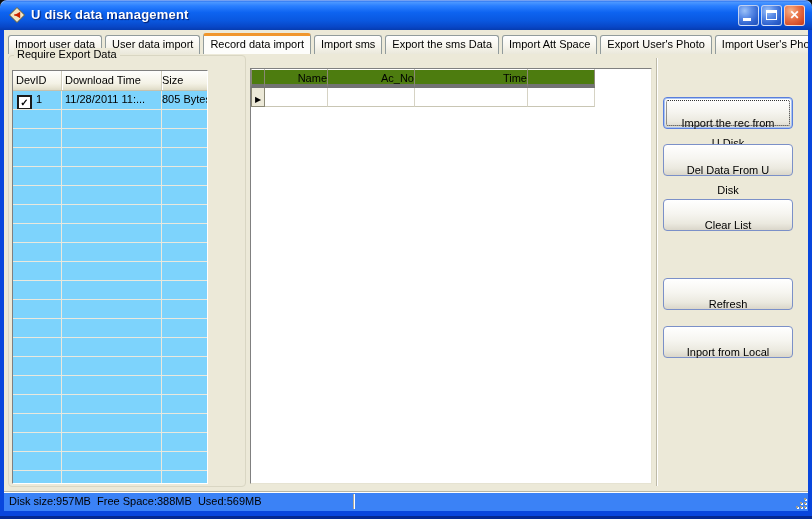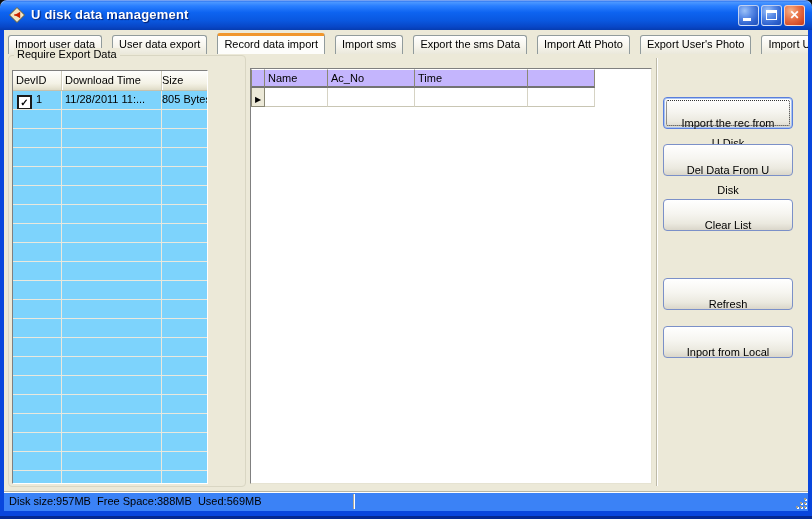--- a/index.html
+++ b/index.html
@@ -20,21 +20,21 @@
   .win-btn.min::after{content:"";position:absolute;left:4px;bottom:4px;width:8px;height:3px;background:#fff;}
   .win-btn.max::after{content:"";position:absolute;left:4px;top:4px;width:11px;height:10px;border:1px solid #fff;border-top-width:3px;box-sizing:border-box;}
   .win-btn.close span{position:absolute;inset:0;color:#fff;font-size:12px;font-weight:bold;line-height:19px;text-align:center;}
 
   
   .frame{position:absolute;top:30px;left:0;right:0;bottom:0;background:#0846DD;
     padding:0 4px 8px 4px;box-sizing:border-box;box-shadow:inset 0 -3px 0 rgba(0,12,70,.5);}
   .client{position:relative;width:100%;height:100%;background:#ECE9D8;overflow:hidden;}
 
   
-  .tabbar{position:absolute;left:4px;top:3px;right:2px;height:21px;display:flex;gap:10px;align-items:flex-end;}
+  .tabbar{position:absolute;left:4px;top:3px;right:2px;height:21px;display:flex;gap:3px;align-items:flex-end;}
   .tab{height:19px;line-height:17px;padding:0 6px;font-size:11px;color:#000;white-space:nowrap;box-sizing:border-box;
     background:linear-gradient(180deg,#FFFFFF 0%,#F7F5ED 55%,#EAE8DB 100%);
     border:1px solid #919B9C;border-bottom:none;border-radius:3px 3px 0 0;cursor:default;}
   .tab.active{height:21px;border-top:3px solid #F0962C;line-height:16px;background:#FDFDFB;}
 
   
   .groupbox{position:absolute;left:4px;top:25px;width:238px;height:432px;border:1px solid #D9D6C3;border-radius:4px;box-sizing:border-box;}
   .groupbox-label{position:absolute;top:-8px;left:5px;background:#ECE9D8;padding:0 3px;font-size:11px;color:#000;white-space:nowrap;}
   .listview{position:absolute;left:8px;top:40px;width:196px;height:414px;background:#7dd3fc;box-sizing:border-box;
     border:1px solid;border-color:#808080 #FFFFFF #FFFFFF #808080;overflow:hidden;}
@@ -49,22 +49,22 @@
   .c1{width:100px;padding-left:3px;}
   .c2{flex:1;padding-left:0;}
   .checkbox{display:inline-block;width:11px;height:11px;border:2px solid #1a1a1a;background:#fff;box-sizing:content-box;
     margin:1px 4px 0 1px;vertical-align:-3px;text-align:center;}
   .checkbox span{display:block;font-size:10px;font-weight:bold;line-height:11px;color:#000;}
 
   
   .gridarea{position:absolute;left:246px;top:38px;width:402px;height:416px;background:#fff;box-sizing:border-box;
     border:1px solid;border-color:#808080 #E6E3D2 #E6E3D2 #808080;overflow:hidden;}
   .dg-header{display:flex;height:19px;}
-  .dg-hcell{background:#c4b5fd;box-sizing:border-box;font-size:11px;line-height:17px;padding-left:3px;color:#000;
-    border-top:1px solid #FFFFFF;border-right:1px solid #8A8875;border-bottom:2px solid #737373;}
+  .dg-hcell{background:#4d7c0f;box-sizing:border-box;font-size:11px;line-height:17px;padding-left:3px;color:#000;
+    border-top:1px solid #FFFFFF;border-right:1px solid #8A8875;border-bottom:4px solid #737373;text-align:right;}
   .dg-hcell.sel{width:14px;border-left:1px solid #8A8875;}
   .dg-row{display:flex;height:19px;}
   .dg-selcell{width:14px;background:#ECE9D8;box-sizing:border-box;border-left:1px solid #8A8875;
     border-right:1px solid #8A8875;border-bottom:1px solid #8A8875;text-align:center;}
   .dg-selcell span{font-size:8px;line-height:18px;color:#000;}
   .dg-cell{box-sizing:border-box;border-right:1px solid #D6D3C4;border-bottom:1px solid #C9C6B4;font-size:11px;}
   .w-name{width:63px;} .w-acno{width:87px;} .w-time{width:113px;} .w-extra{width:67px;}
 
   
   .divider-v{position:absolute;left:652px;top:28px;height:428px;width:0;border-left:1px solid #BDBAA8;box-shadow:1px 0 0 #FFFFFF;}
@@ -106,25 +106,25 @@
           <span>✕</span>
         </button>
     </div>
   </div>
 
   <div class="frame">
     <div class="client">
 
       <div class="tabbar">
           <div class="tab">Import user data</div>
-          <div class="tab">User data export</div>
+          <div class="tab">User data import</div>
           <div class="tab active">Record data import</div>
           <div class="tab">Import sms</div>
           <div class="tab">Export the sms Data</div>
-          <div class="tab">Import Att Photo</div>
+          <div class="tab">Import Att Space</div>
           <div class="tab">Export User's Photo</div>
           <div class="tab">Import User's Photo</div>
         </div>
 
       <div class="groupbox">
         <div class="groupbox-label">Require Export Data</div>
       </div>
       <div class="listview">
         <div class="lv-header">
           <div class="lv-hcell c0">DevID</div>

